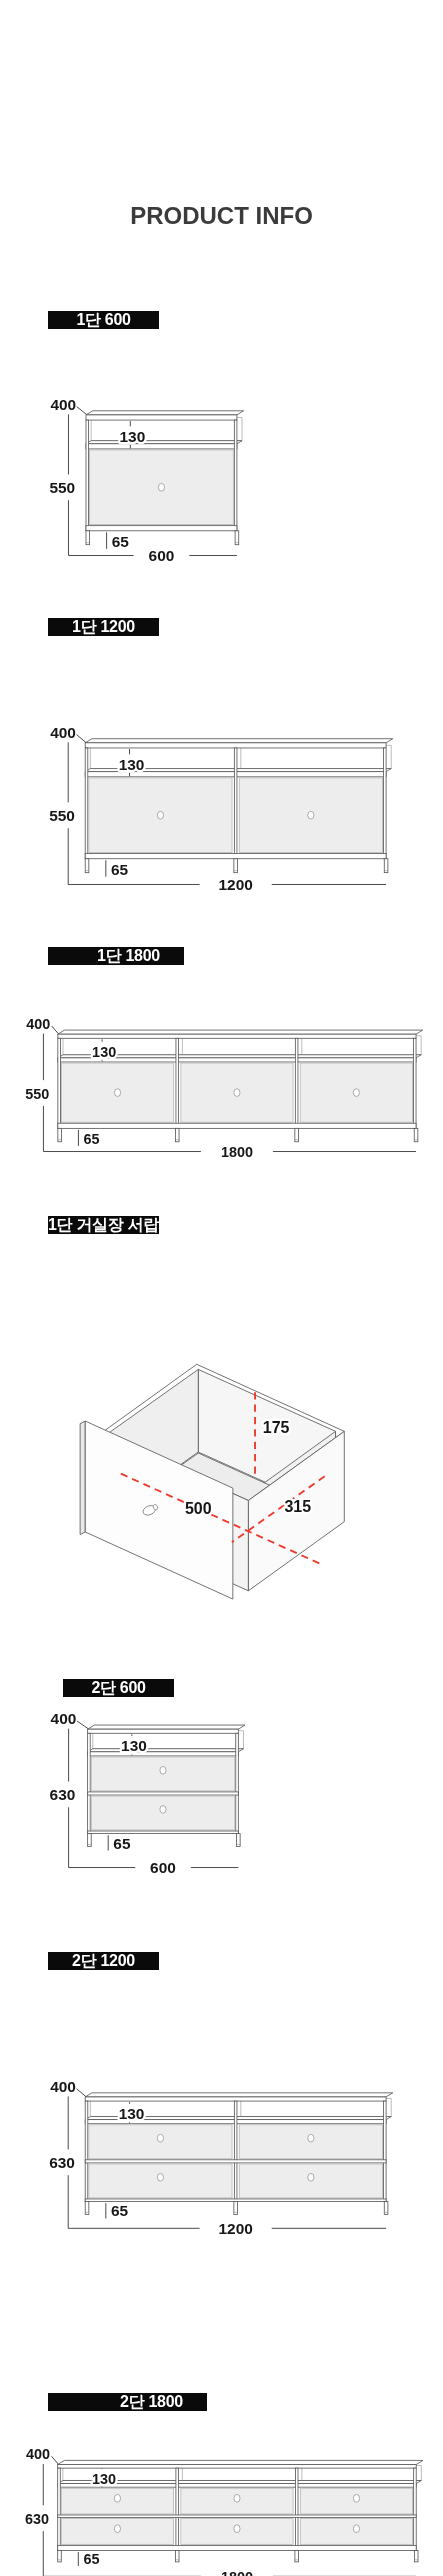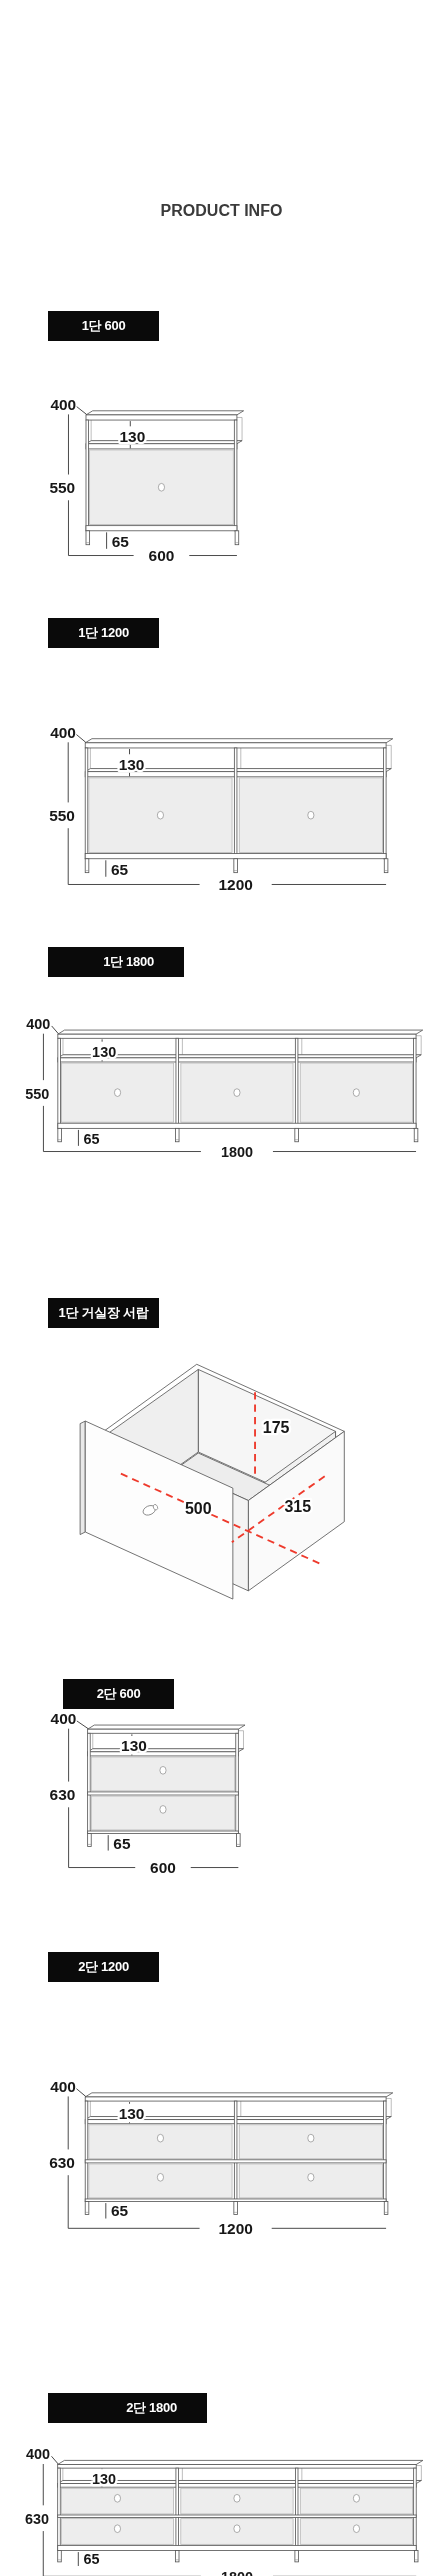--- a/index.html
+++ b/index.html
@@ -1,21 +1,21 @@
 <!DOCTYPE html>
 <html style="font-size:8.2px"><head>
 <meta charset="utf-8">
 <style>
   html,body{margin:0;padding:0;background:#ffffff;}
   .page{position:relative;width:443px;height:3886px;margin:0 auto;background:#ffffff;
         font-family:"Liberation Sans",sans-serif;color:#222;overflow:hidden;}
   .page-title{position:absolute;left:0;top:202px;width:443px;text-align:center;
-        font-size:16px;font-weight:800;letter-spacing:0px;color:#3b3b3b;margin:0;}
-  .pill{position:absolute;left:48px;width:111px;height:30px;background:#0a0a0a;color:#ffffff;
-        display:flex;align-items:center;justify-content:center;font-size:13px;font-weight:700;
+        font-size:24px;font-weight:800;letter-spacing:0px;color:#3b3b3b;margin:0;}
+  .pill{position:absolute;left:48px;width:111px;height:18px;background:#0a0a0a;color:#ffffff;
+        display:flex;align-items:center;justify-content:center;font-size:16px;font-weight:700;
         letter-spacing:-0.3px;white-space:nowrap;}
   .diag{position:absolute;}
   svg text{font-family:"Liberation Sans",sans-serif;font-weight:700;fill:#171717;}
   .halo{paint-order:stroke;stroke:#ffffff;stroke-width:9px;stroke-linejoin:round;}
 </style>
 </head>
 <body>
 
 <div class="page">
   <h1 class="page-title">PRODUCT INFO</h1>
@@ -142,21 +142,21 @@
           <text class="halo" x="72" y="172.29000000000002" text-anchor="middle" font-size="28">550</text>
           <line x1="198" y1="57" x2="198" y2="61.599999999999994" stroke="#3c3c3c" stroke-width="1.8"></line>
           <line x1="198" y1="97.6" x2="198" y2="100" stroke="#3c3c3c" stroke-width="1.8"></line>
           <text class="halo" x="202" y="91.6" text-anchor="middle" font-size="28">130</text>
           <line x1="152" y1="233" x2="152" y2="264" stroke="#3c3c3c" stroke-width="1.8"></line>
           <text class="halo" x="162" y="260" text-anchor="start" font-size="28">65</text>
           <line x1="84" y1="275" x2="390" y2="275" stroke="#3c3c3c" stroke-width="1.8"></line>
           <line x1="530" y1="275" x2="808" y2="275" stroke="#3c3c3c" stroke-width="1.8"></line>
           <text class="halo" x="460" y="286" text-anchor="middle" font-size="28">1800</text>
         </svg></div>
-      <div class="pill" style="top: 1298px;">1단 거실장 서랍</div>
+      <div class="pill" style="top: 1216px;">1단 거실장 서랍</div>
       <div class="diag" style="left: 77px; top: 1355px;"><svg width="289" height="258" viewBox="0 0 560 500">
           <polygon points="235,28 501,148 501,308 235,188" fill="#f6f6f6" stroke="#565656" stroke-width="1.6"></polygon>
           <polygon points="235,28 63,150 63,310 235,188" fill="#efefef" stroke="#565656" stroke-width="1.6"></polygon>
           <polygon points="501,148 328,273 328,433 501,308" fill="#f1f1f1" stroke="#565656" stroke-width="1.6"></polygon>
           <polygon points="235,190 501,310 328,435 63,312" fill="#ededed" stroke="#565656" stroke-width="1.6"></polygon>
           <polygon points="232,18 518,148 332,282 46,152" fill="none" stroke="#565656" stroke-width="1.6"></polygon>
           <polygon points="518,148 518,323 332,457 332,282" fill="#fafafa" stroke="#565656" stroke-width="1.6"></polygon>
           <polygon points="46,152 332,282 332,457 46,327" fill="#f4f4f4" stroke="#565656" stroke-width="1.6"></polygon>
           <polygon points="6,133 16,128 16,343 6,348" fill="#e9e9e9" stroke="#565656" stroke-width="1.6"></polygon>
           <polygon points="16,128 302,258 302,473 16,343" fill="#fdfdfd" stroke="#565656" stroke-width="1.6"></polygon>

